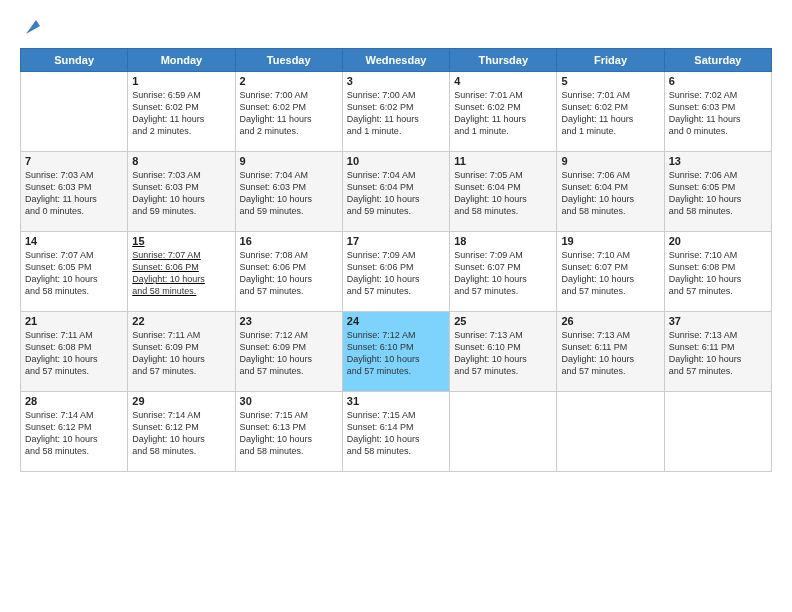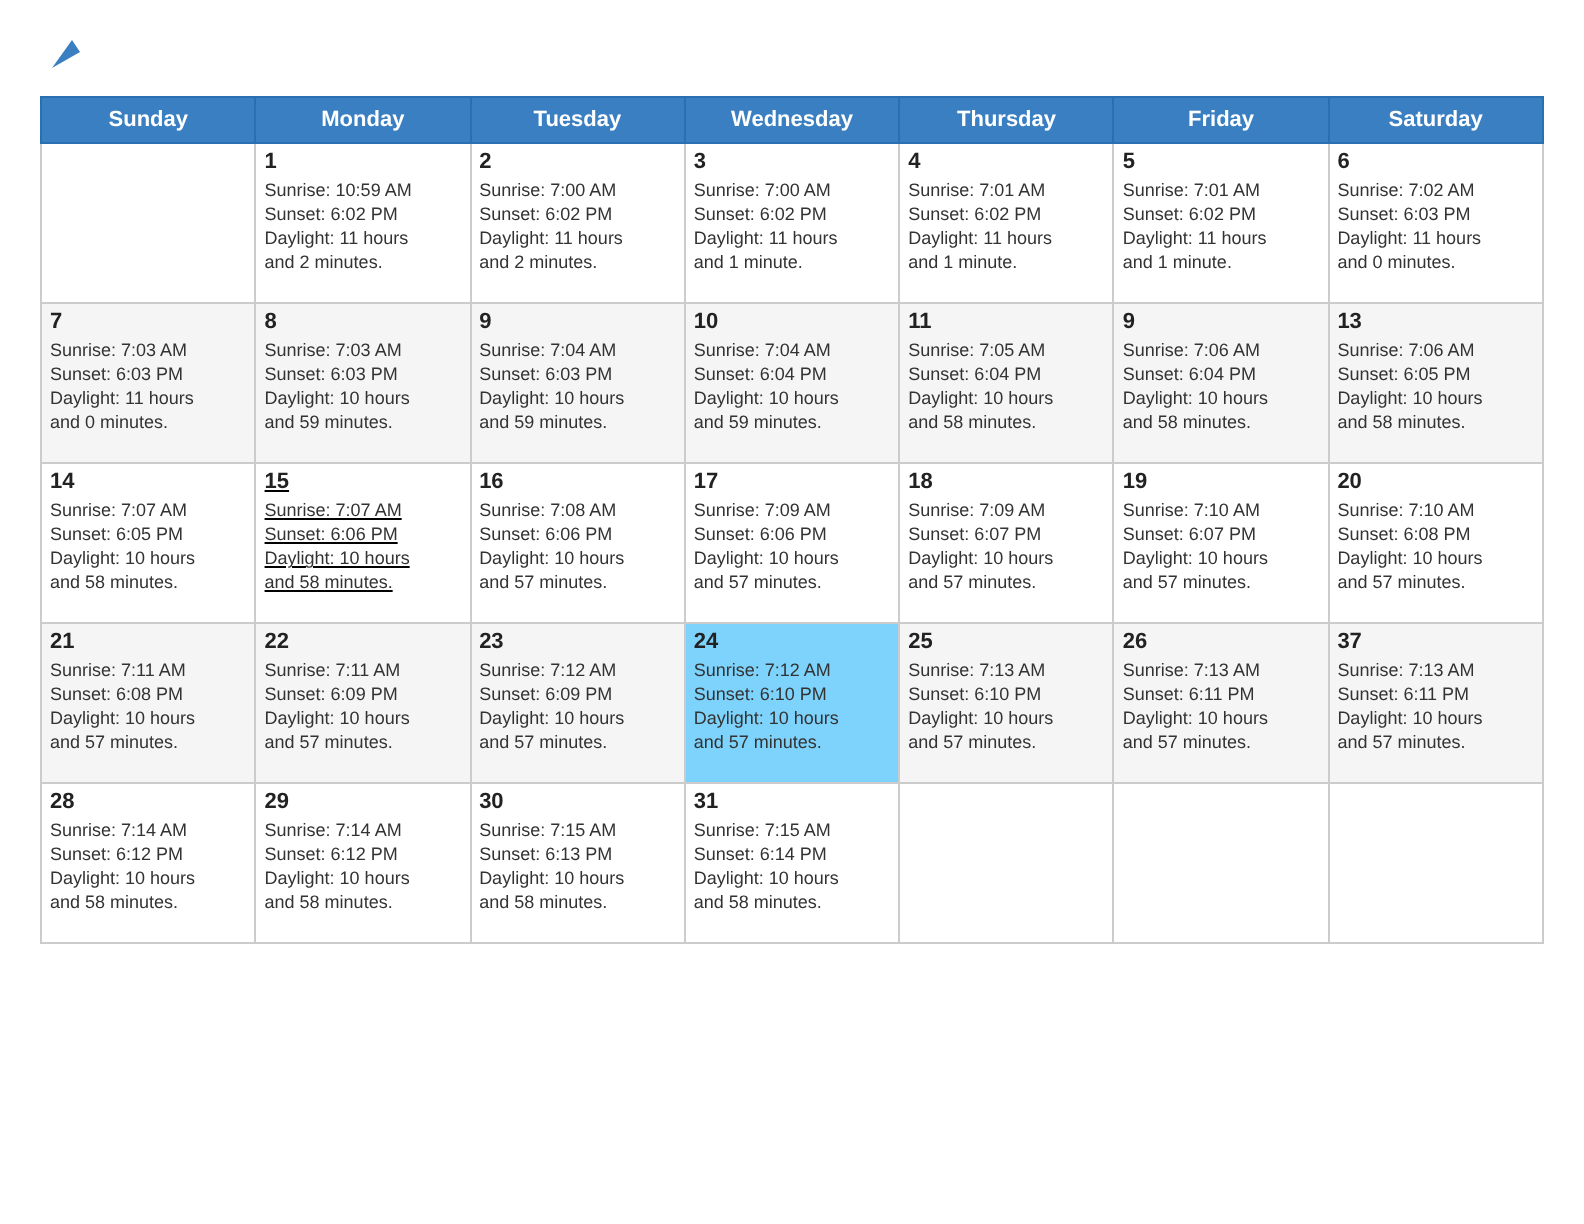--- a/index.html
+++ b/index.html
@@ -126,21 +126,21 @@
           <th>Thursday</th>
           <th>Friday</th>
           <th>Saturday</th>
         </tr>
     </thead>
     <tbody id="calendar-body">
     <tr>
           <td class="empty-cell"></td>
           <td style="background: rgb(255, 255, 255);">
             <div class="day-number">1</div>
-            <div class="day-info" style="white-space: pre-line;">Sunrise: 10:59 AM
+            <div class="day-info" style="white-space: pre-line;">Sunrise: 6:59 AM
 Sunset: 6:02 PM
 Daylight: 11 hours
 and 2 minutes.</div>
           </td>
           <td style="background: rgb(255, 255, 255);">
             <div class="day-number">2</div>
             <div class="day-info" style="white-space: pre-line;">Sunrise: 7:00 AM
 Sunset: 6:02 PM
 Daylight: 11 hours
 and 2 minutes.</div>

